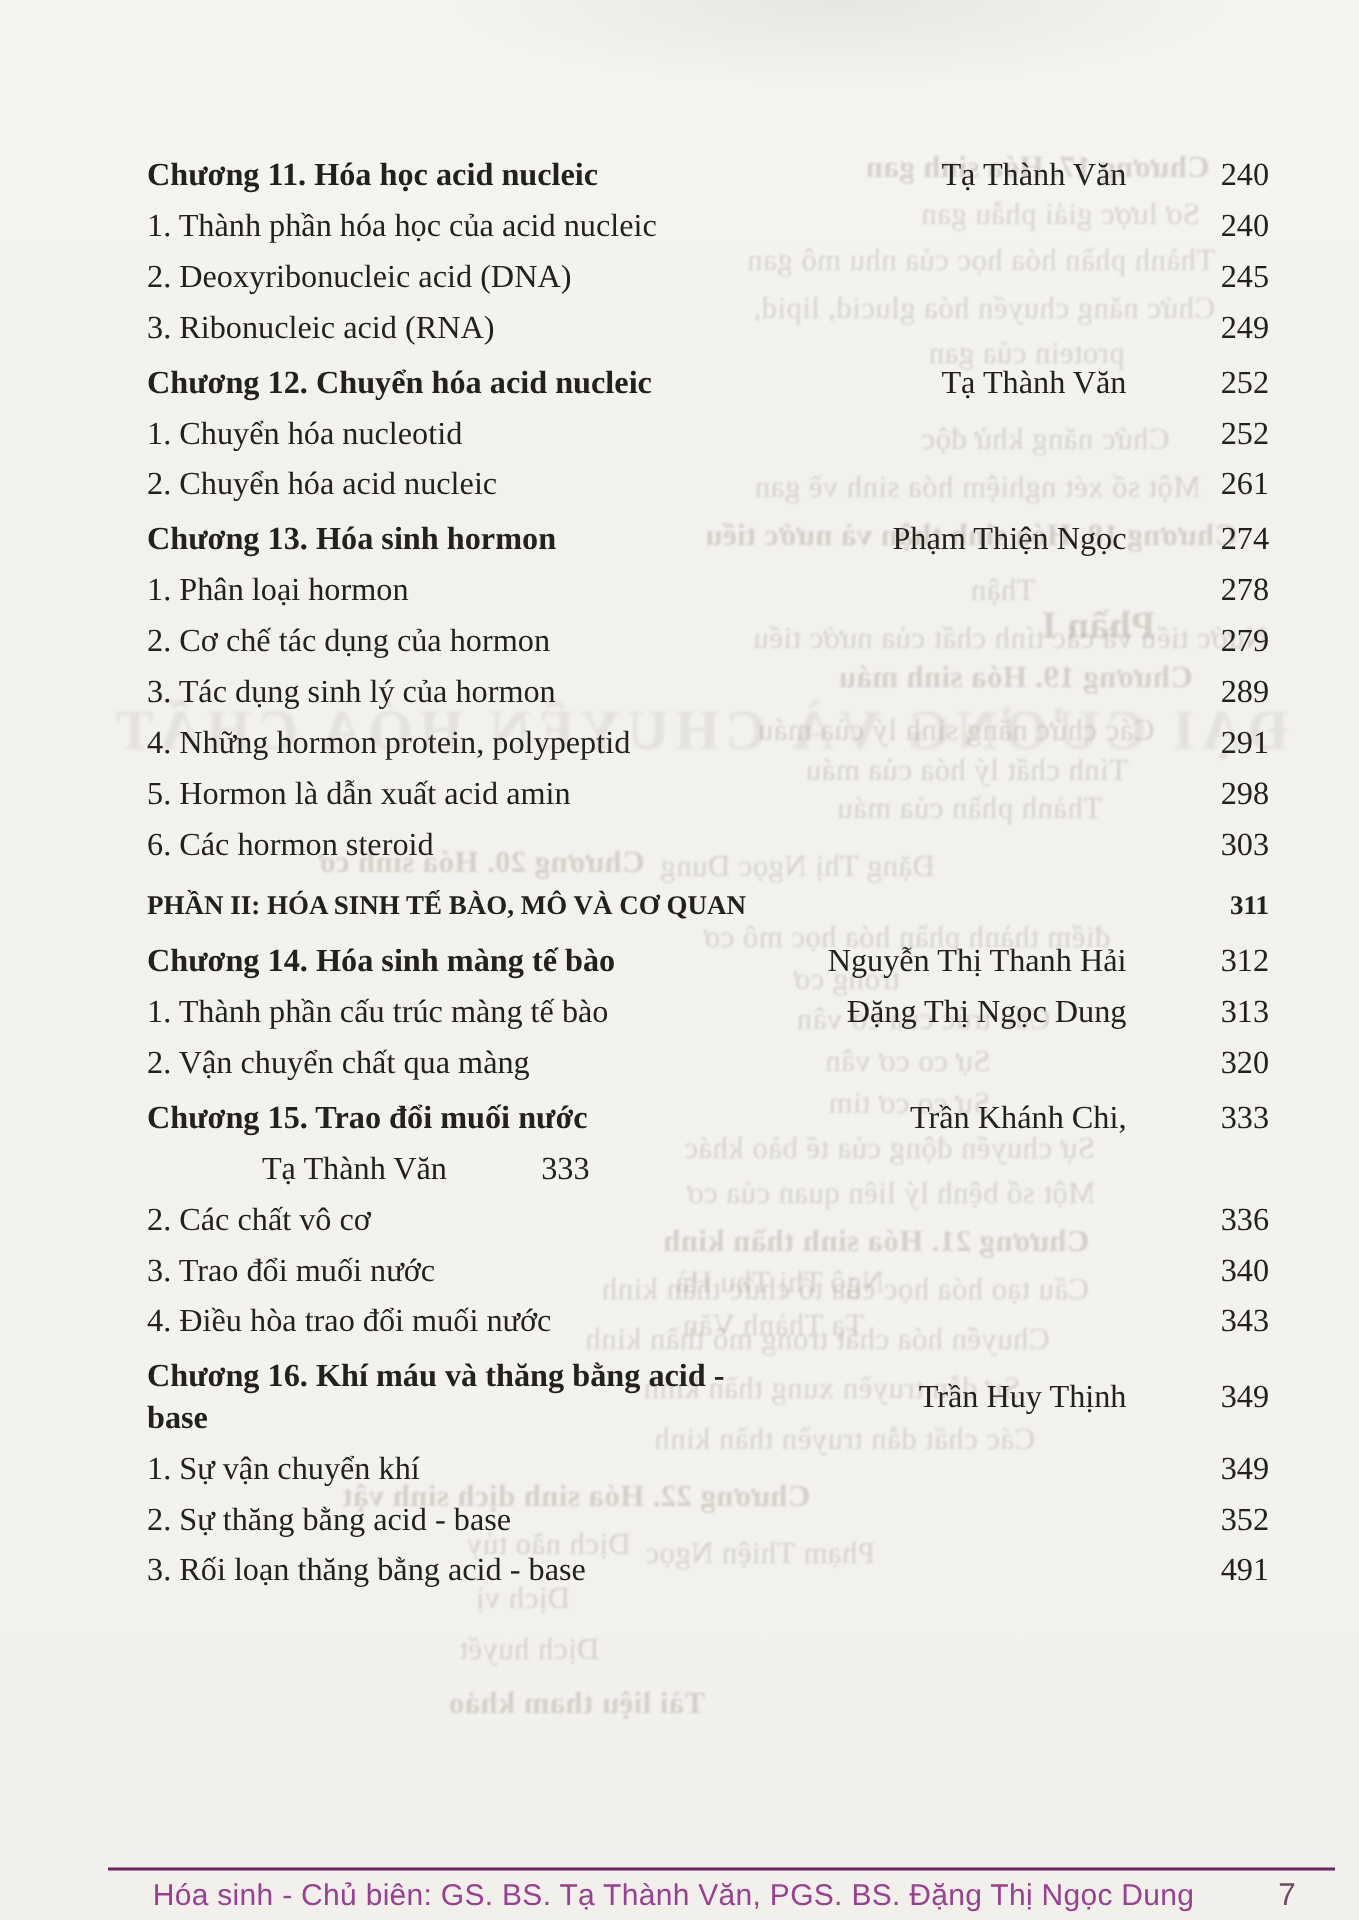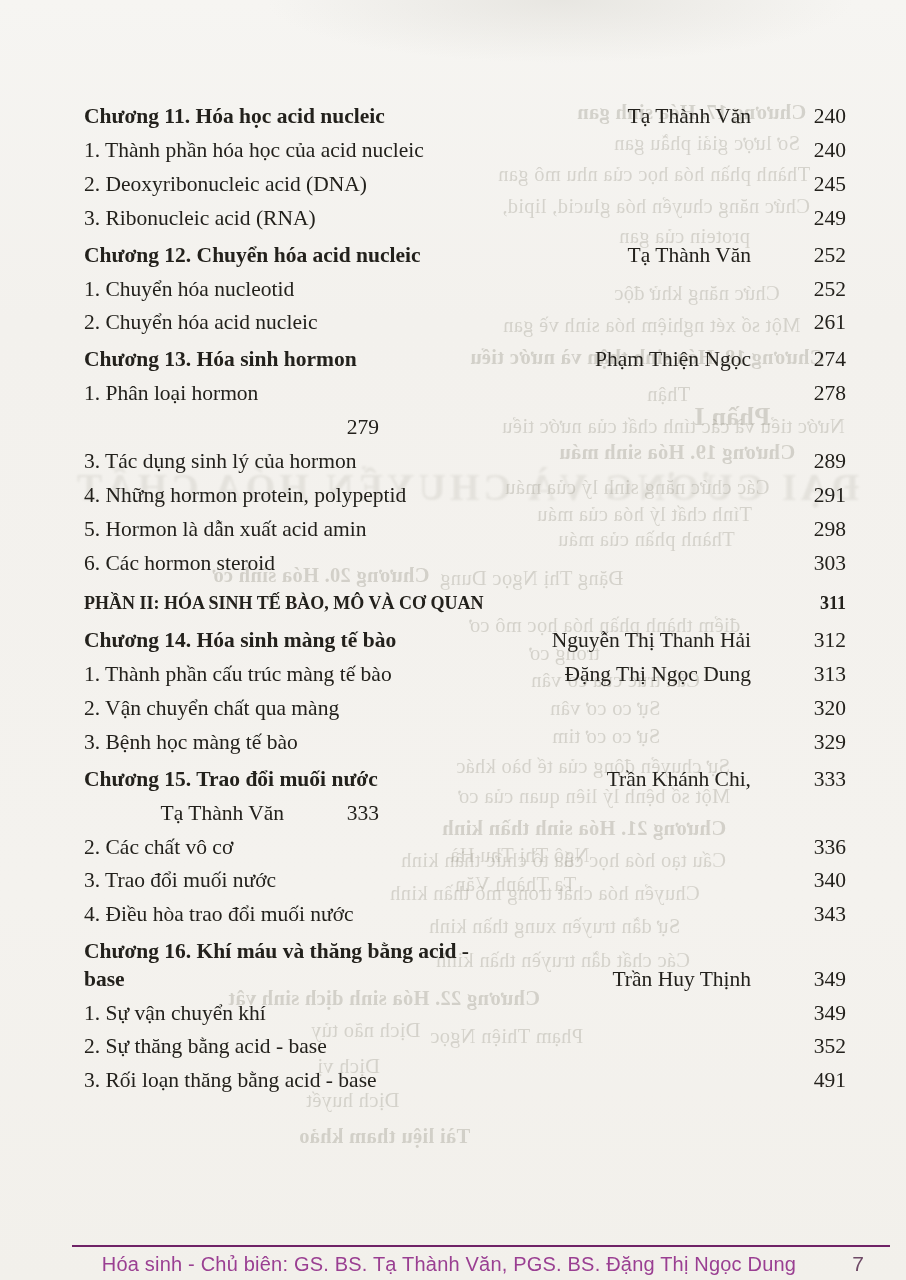--- a/index.html
+++ b/index.html
@@ -24,21 +24,21 @@
     font-size:20.5px;line-height:1;
     color:#8f8c7e;opacity:0.30;
     filter:blur(0.7px);
     letter-spacing:0.3px;
   }
   .bleed span.bb{font-weight:bold;opacity:0.32;}
   .bleed span.big{opacity:0.15;letter-spacing:4px;filter:blur(1px);}
 
   
   .toc{position:absolute;left:84px;right:60px;top:97px;z-index:2;}
-  .row{display:flex;align-items:flex-end;padding:3.2px 0;font-size:21.5px;line-height:27.5px;}
+  .row{display:flex;align-items:center;padding:3.2px 0;font-size:21.5px;line-height:27.5px;margin-left:14px;}
   .row .cell-title{flex:1;}
   .row .cell-author{width:200px;text-align:right;white-space:nowrap;font-weight:normal;}
   .row .cell-page{width:95px;text-align:right;font-weight:normal;}
   .row.chapter{font-weight:bold;margin-top:3px;}
   .row.chapter .cell-page{font-weight:normal;}
   .row.part{font-weight:bold;margin-top:7px;margin-bottom:2px;font-size:18px;}
   .row.part .cell-author{width:auto;}
   .row.part .cell-page{font-weight:bold;}
   .t2{display:block;}
 
@@ -136,20 +136,21 @@
     <div class="cell-title"><span class="t1">Chương 13. Hóa sinh hormon</span></div>
     <div class="cell-author">Phạm Thiện Ngọc</div>
     <div class="cell-page">274</div>
   </div>
       <div class="row item">
     <div class="cell-title"><span class="t1">1. Phân loại hormon</span></div>
     <div class="cell-author"></div>
     <div class="cell-page">278</div>
   </div>
       <div class="row item">
+    <div class="cell-title"><span class="t1">2. Cơ chế tác dụng của hormon</span></div>
     <div class="cell-author"></div>
     <div class="cell-page">279</div>
   </div>
       <div class="row item">
     <div class="cell-title"><span class="t1">3. Tác dụng sinh lý của hormon</span></div>
     <div class="cell-author"></div>
     <div class="cell-page">289</div>
   </div>
       <div class="row item">
     <div class="cell-title"><span class="t1">4. Những hormon protein, polypeptid</span></div>
@@ -178,25 +179,20 @@
   </div>
       <div class="row item">
     <div class="cell-title"><span class="t1">1. Thành phần cấu trúc màng tế bào</span></div>
     <div class="cell-author">Đặng Thị Ngọc Dung</div>
     <div class="cell-page">313</div>
   </div>
       <div class="row item">
     <div class="cell-title"><span class="t1">2. Vận chuyển chất qua màng</span></div>
     <div class="cell-author"></div>
     <div class="cell-page">320</div>
-  </div>
-      <div class="row item">
-    <div class="cell-title"><span class="t1">3. Bệnh học màng tế bào</span></div>
-    <div class="cell-author"></div>
-    <div class="cell-page">329</div>
   </div>
       <div class="row chapter">
     <div class="cell-title"><span class="t1">Chương 15. Trao đổi muối nước</span></div>
     <div class="cell-author">Trần Khánh Chi,</div>
     <div class="cell-page">333</div>
   </div>
       <div class="row item">
     <div class="cell-author">Tạ Thành Văn</div>
     <div class="cell-page">333</div>
   </div>

